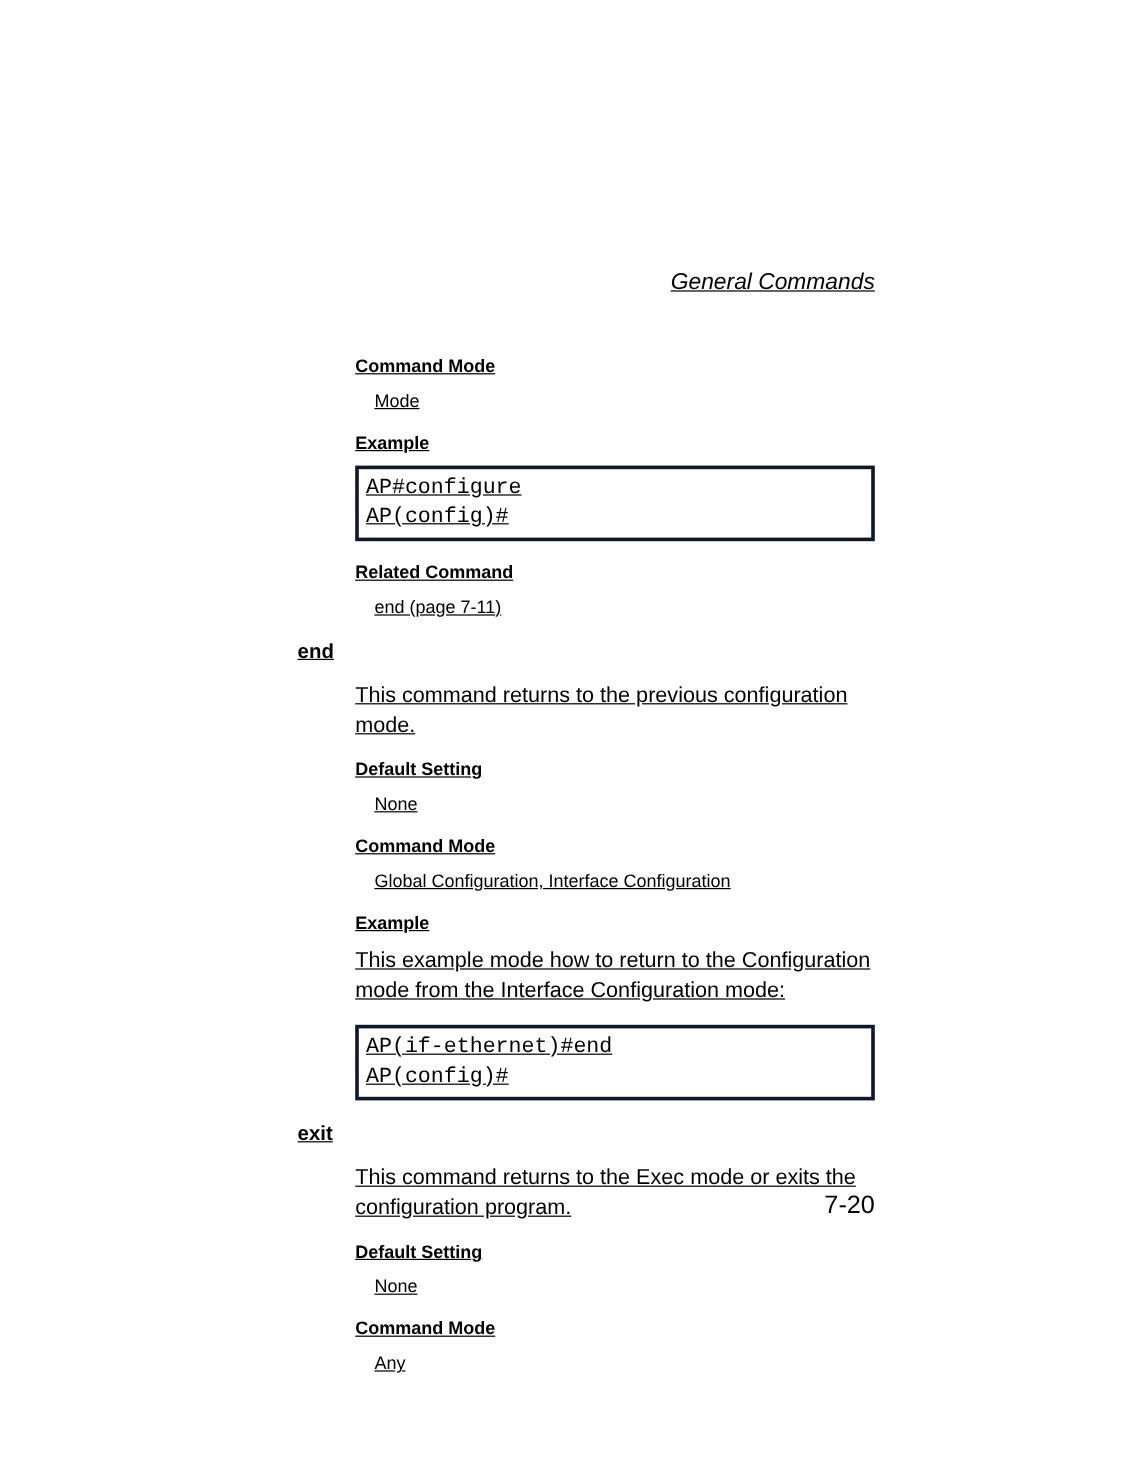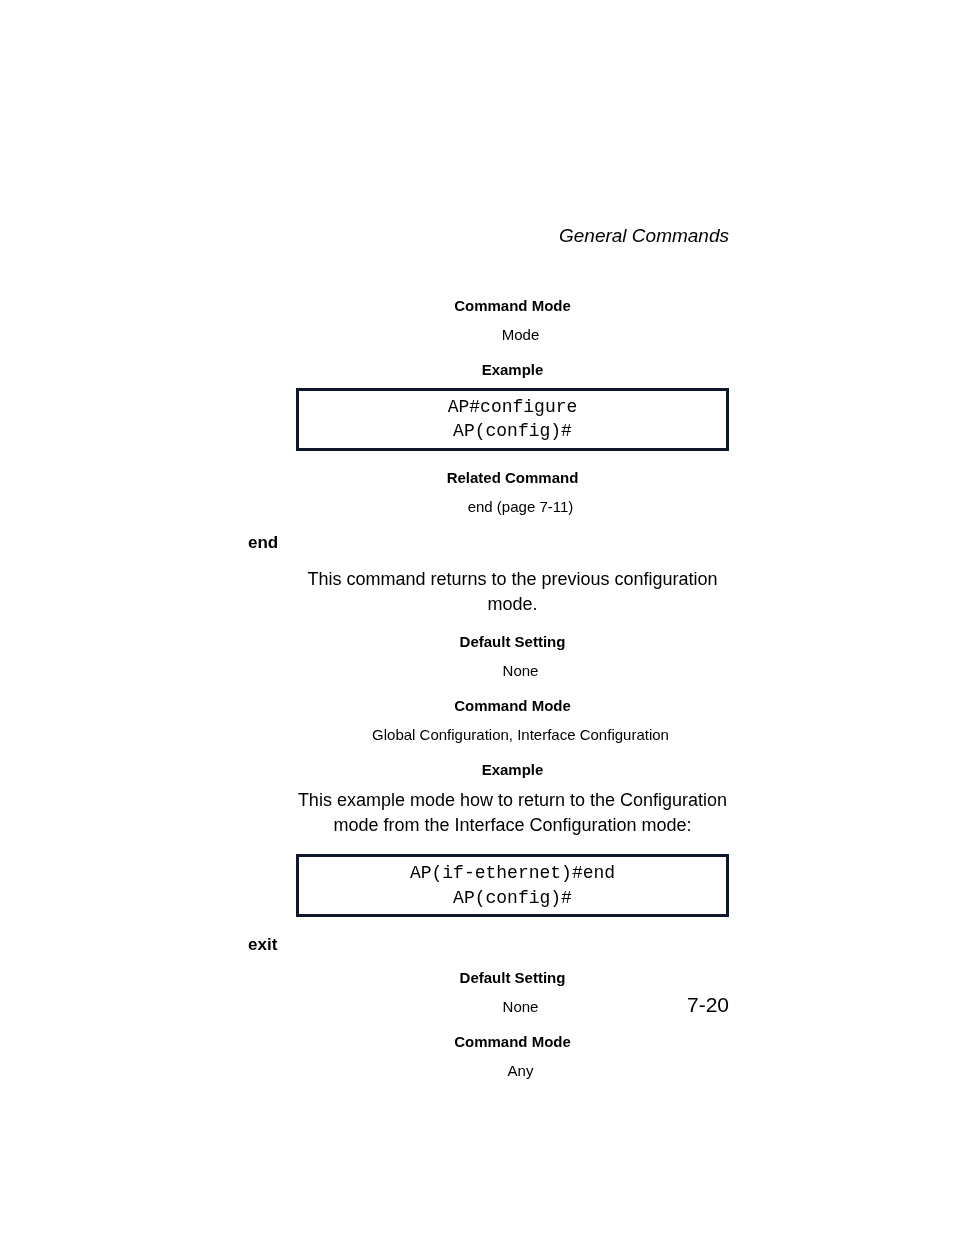--- a/index.html
+++ b/index.html
@@ -9,31 +9,31 @@
     }
     body {
       font-family: Arial, Helvetica, sans-serif;
       background: #ffffff;
       width: 954px;
       height: 1235px;
       position: relative;
     }
     .page {
       padding: 225px 225px 0 236px;
+      text-decoration: underline;
     }
     .header-title {
       font-style: italic;
       font-size: 19px;
       text-align: right;
       margin-bottom: 50px;
       padding-right: 0;
     }
     .section-indent {
       margin-left: 60px;
-      text-align: center;
     }
     .bold-label {
       font-weight: bold;
       font-size: 15px;
       margin-bottom: 10px;
     }
     .body-text {
       font-size: 15px;
       margin-left: 16px;
       margin-bottom: 16px;
@@ -96,20 +96,21 @@
     <div class="body-text">Global Configuration, Interface Configuration</div>
 
     <div class="bold-label">Example</div>
     <div class="body-text-noindent">This example mode how to return to the Configuration mode from the Interface Configuration mode:</div>
     <div class="code-box">AP(if-ethernet)#end
 AP(config)#</div>
   </div>
 
   <div class="command-name">exit</div>
   <div class="section-indent">
+    <div class="body-text-noindent">This command returns to the Exec mode or exits the configuration program.</div>
 
     <div class="bold-label">Default Setting</div>
     <div class="body-text">None</div>
 
     <div class="bold-label">Command Mode</div>
     <div class="body-text">Any</div>
   </div>
 </div>
 
 <div class="page-number">7-20</div>

